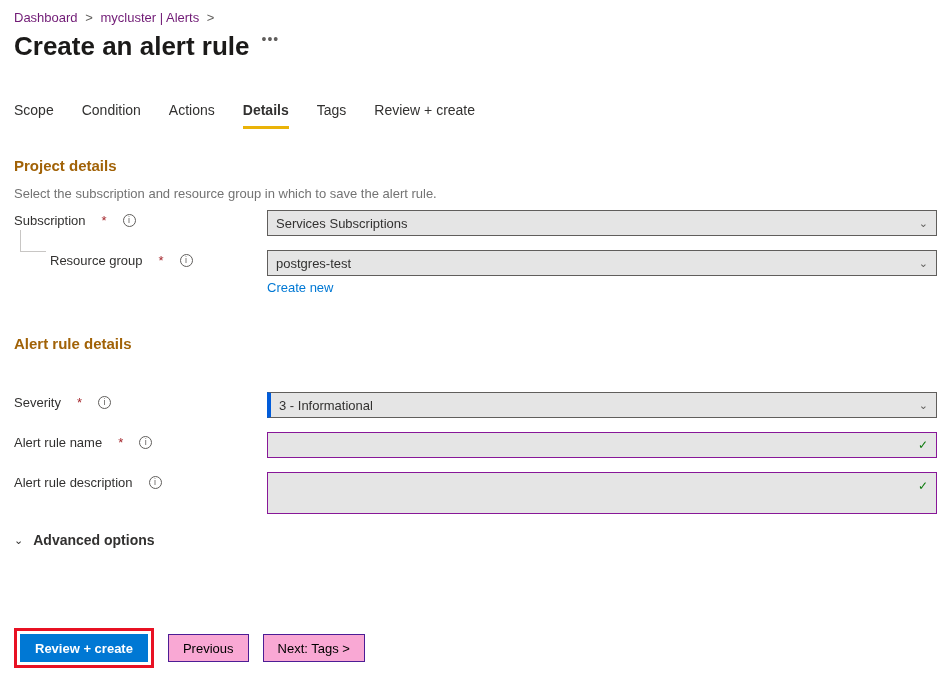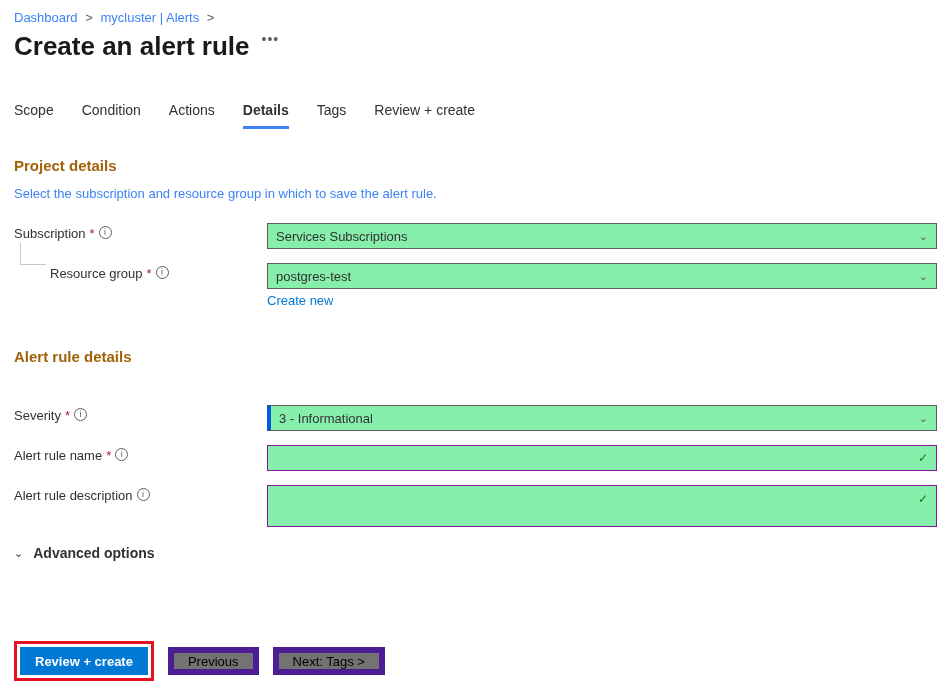--- a/index.html
+++ b/index.html
@@ -5,50 +5,50 @@
   * { box-sizing: border-box; margin: 0; padding: 0; }
   body {
     font-family: "Segoe UI", -apple-system, BlinkMacSystemFont, sans-serif;
     font-size: 13px;
     color: #323130;
     background: #ffffff;
     padding: 10px 14px;
     width: 951px;
   }
   .breadcrumb { font-size: 13px; margin-bottom: 6px; }
-  .breadcrumb a { color: #3b82f6; text-decoration: none; }
+  .breadcrumb a { color: #701a75; text-decoration: none; }
   .breadcrumb .sep { color: #605e5c; margin: 0 4px; }
 
   .title-row { display: flex; align-items: flex-start; gap: 12px; margin-bottom: 40px; }
   h1 { font-size: 26px; font-weight: 600; color: #1b1a19; }
   .more-icon { color: #605e5c; font-size: 14px; letter-spacing: 1px; cursor: pointer; }
 
   .tabs { display: flex; gap: 28px; border-bottom: none; margin-bottom: 28px; }
   .tab { font-size: 14px; color: #323130; padding-bottom: 8px; cursor: pointer; }
-  .tab.active { font-weight: 600; border-bottom: 3px solid #3b82f6; }
+  .tab.active { font-weight: 600; border-bottom: 3px solid #eab308; }
 
   .section-head { font-size: 15px; font-weight: 600; margin-bottom: 12px; color: #a16207; }
-  .section-desc { font-size: 13px; color: #3b82f6; margin-bottom: 22px; }
+  .section-desc { font-size: 13px; color: #737373; margin-bottom: 9px; }
 
   .form-row { display: flex; align-items: flex-start; margin-bottom: 14px; width: 100%; }
-  .form-label-col { width: 253px; min-width: 253px; display: flex; gap: 4px; font-size: 13px; color: #323130; padding-top: 3px; }
+  .form-label-col { width: 253px; min-width: 253px; display: flex; align-items: center; gap: 16px; font-size: 13px; color: #323130; padding-top: 3px; }
   .form-label-col.indented { padding-left: 36px; position: relative; }
   .indent-line { position: absolute; left: 6px; top: -20px; width: 26px; height: 22px; border-left: 1px solid #c8c6c4; border-bottom: 1px solid #c8c6c4; }
   .form-input-col { flex: 1; display: flex; flex-direction: column; max-width: 674px; }
   .req { color: #a4262c; }
 
   .info-icon { width: 13px; height: 13px; display: inline-flex; align-items: center; justify-content: center; border: 1px solid #605e5c; border-radius: 50%; font-size: 9px; color: #605e5c; line-height:1; }
 
   .select-field, .text-field {
     width: 100%;
     height: 26px;
     border: 1px solid #605e5c;
     font-size: 13px;
     padding: 0 8px;
-    background: #86efac;
+    background: #e5e5e5;
     display: flex;
     align-items: center;
     justify-content: space-between;
     cursor: pointer;
   }
   .select-field .chev { font-size: 11px; color: #605e5c; }
   .severity-field { border: 1px solid #605e5c; border-left: 4px solid #015cda; }
   .input-purple { border: 1px solid #881798; position: relative; }
   .input-purple .check { color: #107c10; position: absolute; right: 8px; font-size: 12px; }
   .text-field input { border: none; outline: none; width: 100%; font-size: 13px; font-family: inherit; }
@@ -57,21 +57,21 @@
 
   .link { color: #0078d4; font-size: 13px; text-decoration: none; margin-top: 4px; display: inline-block; }
 
   .adv-row { display: flex; align-items: center; gap: 10px; margin-top: 18px; cursor: pointer; }
   .adv-chev { font-size: 11px; }
   .adv-label { font-size: 14px; font-weight: 600; }
 
   .section-gap { margin-top: 40px; }
 
   .footer { position: relative; margin-top: 80px; display: flex; gap: 14px; align-items: center; }
-  .btn { height: 28px; padding: 0 14px; font-size: 13px; border: 6px solid #4c1d95; background: #737373; cursor: pointer; font-family: inherit; }
+  .btn { height: 28px; padding: 0 14px; font-size: 13px; border: 1px solid #4c1d95; background: #f9a8d4; cursor: pointer; font-family: inherit; }
   .btn.primary { background: #0078d4; color: #ffffff; border: 1px solid #0078d4; font-weight: 600; }
   .highlight-box { border: 3px solid #e81123; padding: 3px; display: inline-flex; }
 </style>
 </head>
 <body>
 
 <div class="breadcrumb">
   <a href="#">Dashboard</a>
   <span class="sep">&gt;</span>
   <a href="#">mycluster | Alerts</a>

